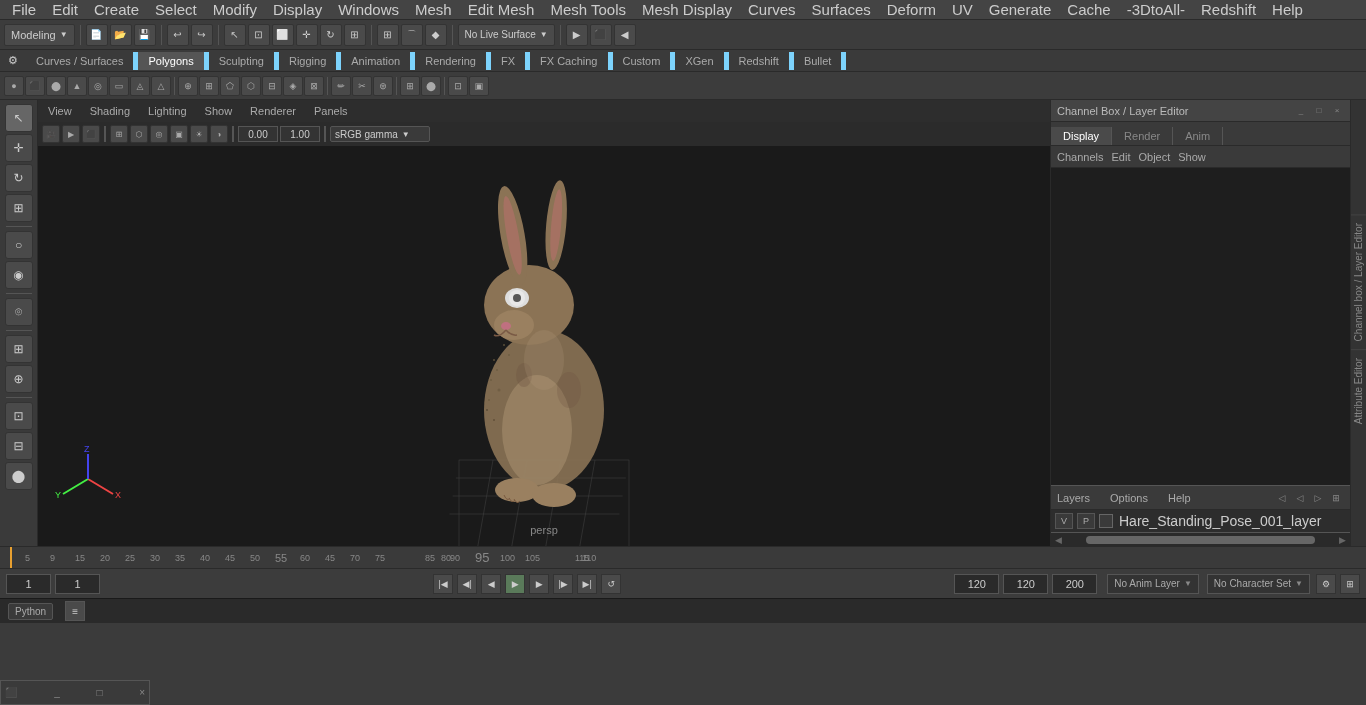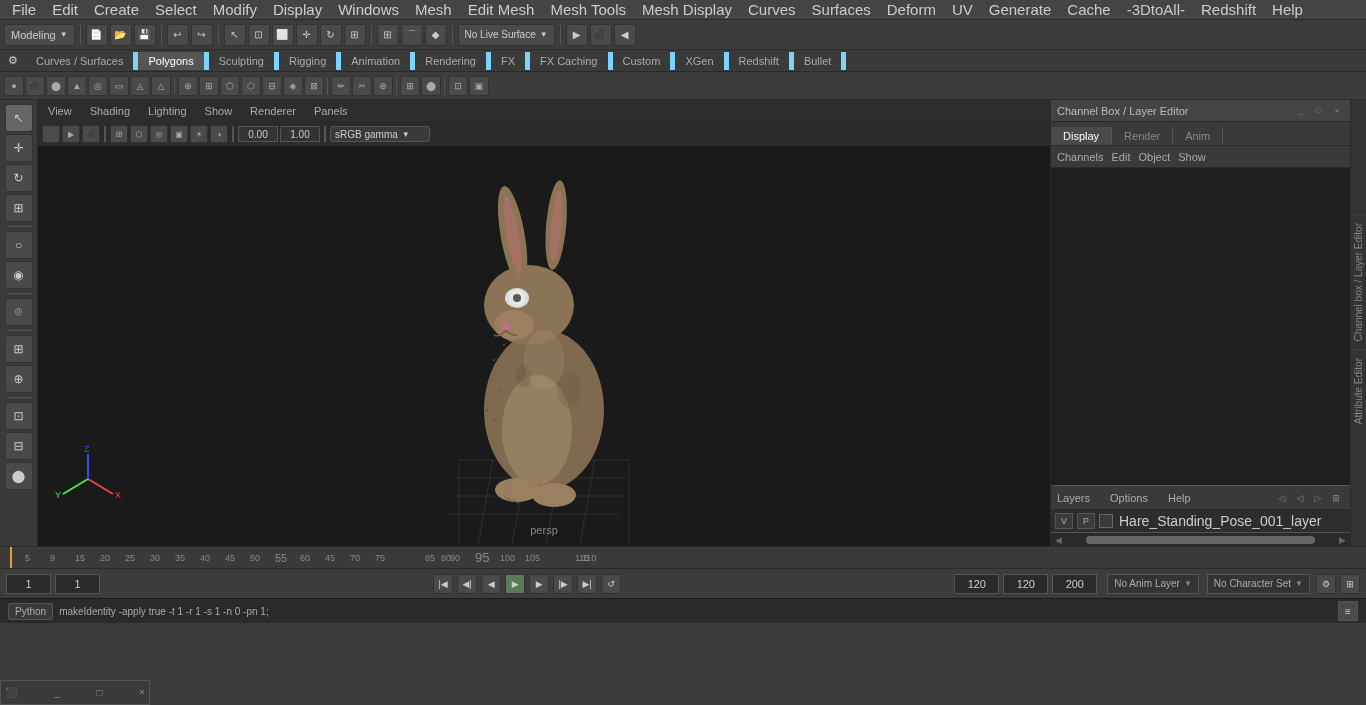--- a/index.html
+++ b/index.html
@@ -479,21 +479,21 @@
     }
 
     
     #status-bar {
       height: 25px;
       background: #2a2a2a;
       border-top: 1px solid #1a1a1a;
       display: flex;
       align-items: center;
       padding: 0 8px;
-      gap: 6px;
+      gap: 12px;
     }
     #python-label {
       font-size: 10px;
       color: #aaa;
       padding: 2px 6px;
       background: #3a3a3a;
       border: 1px solid #555;
       border-radius: 2px;
       cursor: pointer;
     }
@@ -894,21 +894,20 @@
       <span style="font-size:10px;color:#aaa;">No Character Set</span>
       <span style="margin-left:4px;font-size:8px;color:#888;">▼</span>
     </div>
   </div>
   <div class="pb-btn" style="margin-left:2px;">⚙</div>
   <div class="pb-btn">⊞</div>
 </div>
 
 <div id="status-bar">
   <div id="python-label">Python</div>
-  <div id="status-text">makeIdentity -apply true -t 1 -r 1 -s 1 -n 0 -pn 1;</div>
   <div style="width:20px;height:20px;background:#4a4a4a;border:1px solid #555;display:flex;align-items:center;justify-content:center;cursor:pointer;font-size:10px;color:#ccc;">≡</div>
 </div>
 
 <div style="position:fixed;bottom:0;left:0;width:150px;height:25px;background:#3a3a3a;border:1px solid #555;display:flex;align-items:center;justify-content:space-between;padding:0 4px;">
   <span style="font-size:10px;color:#888;">⬛</span>
   <span style="font-size:10px;color:#888;">_</span>
   <span style="font-size:10px;color:#888;">□</span>
   <span style="font-size:10px;color:#888;">×</span>
 </div>
 

